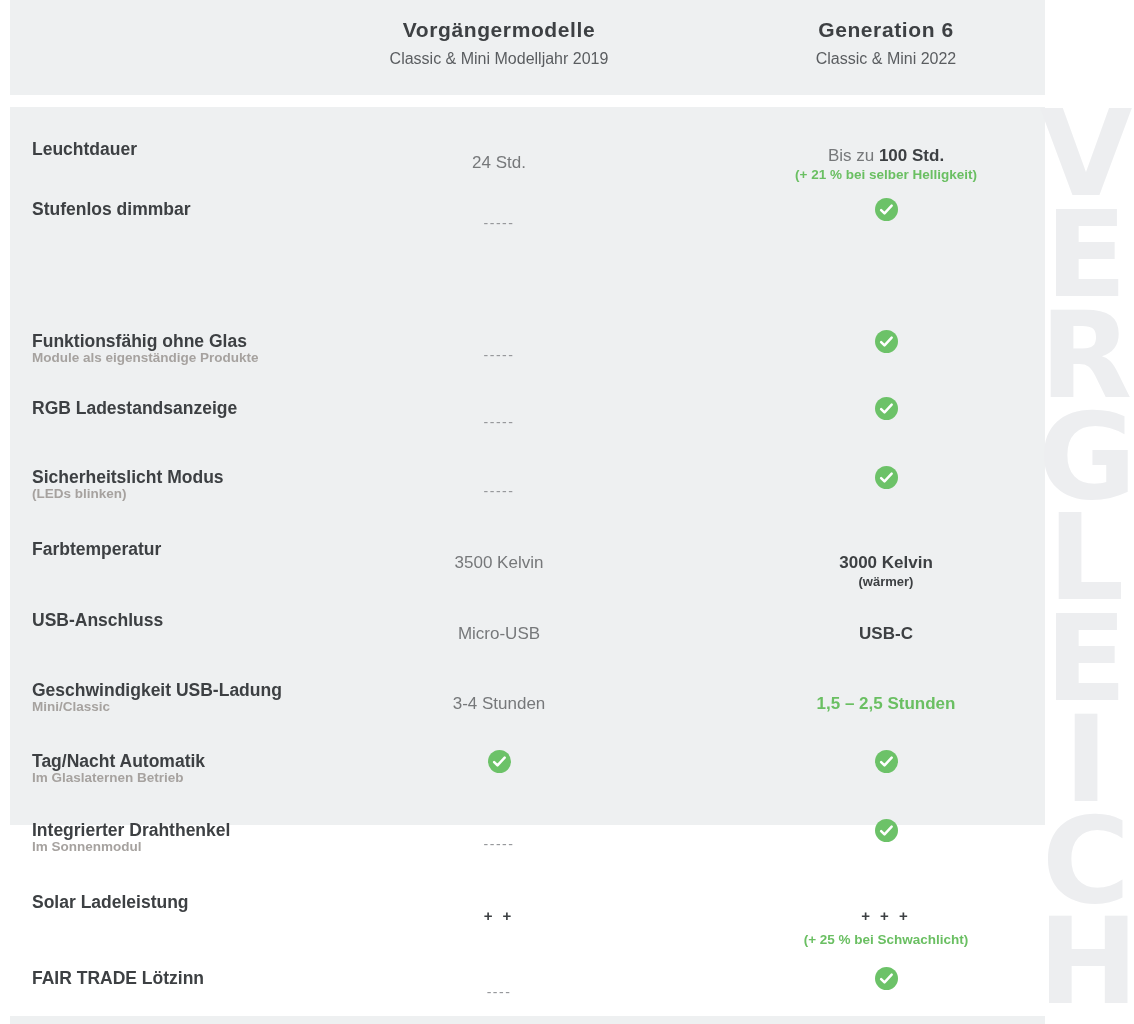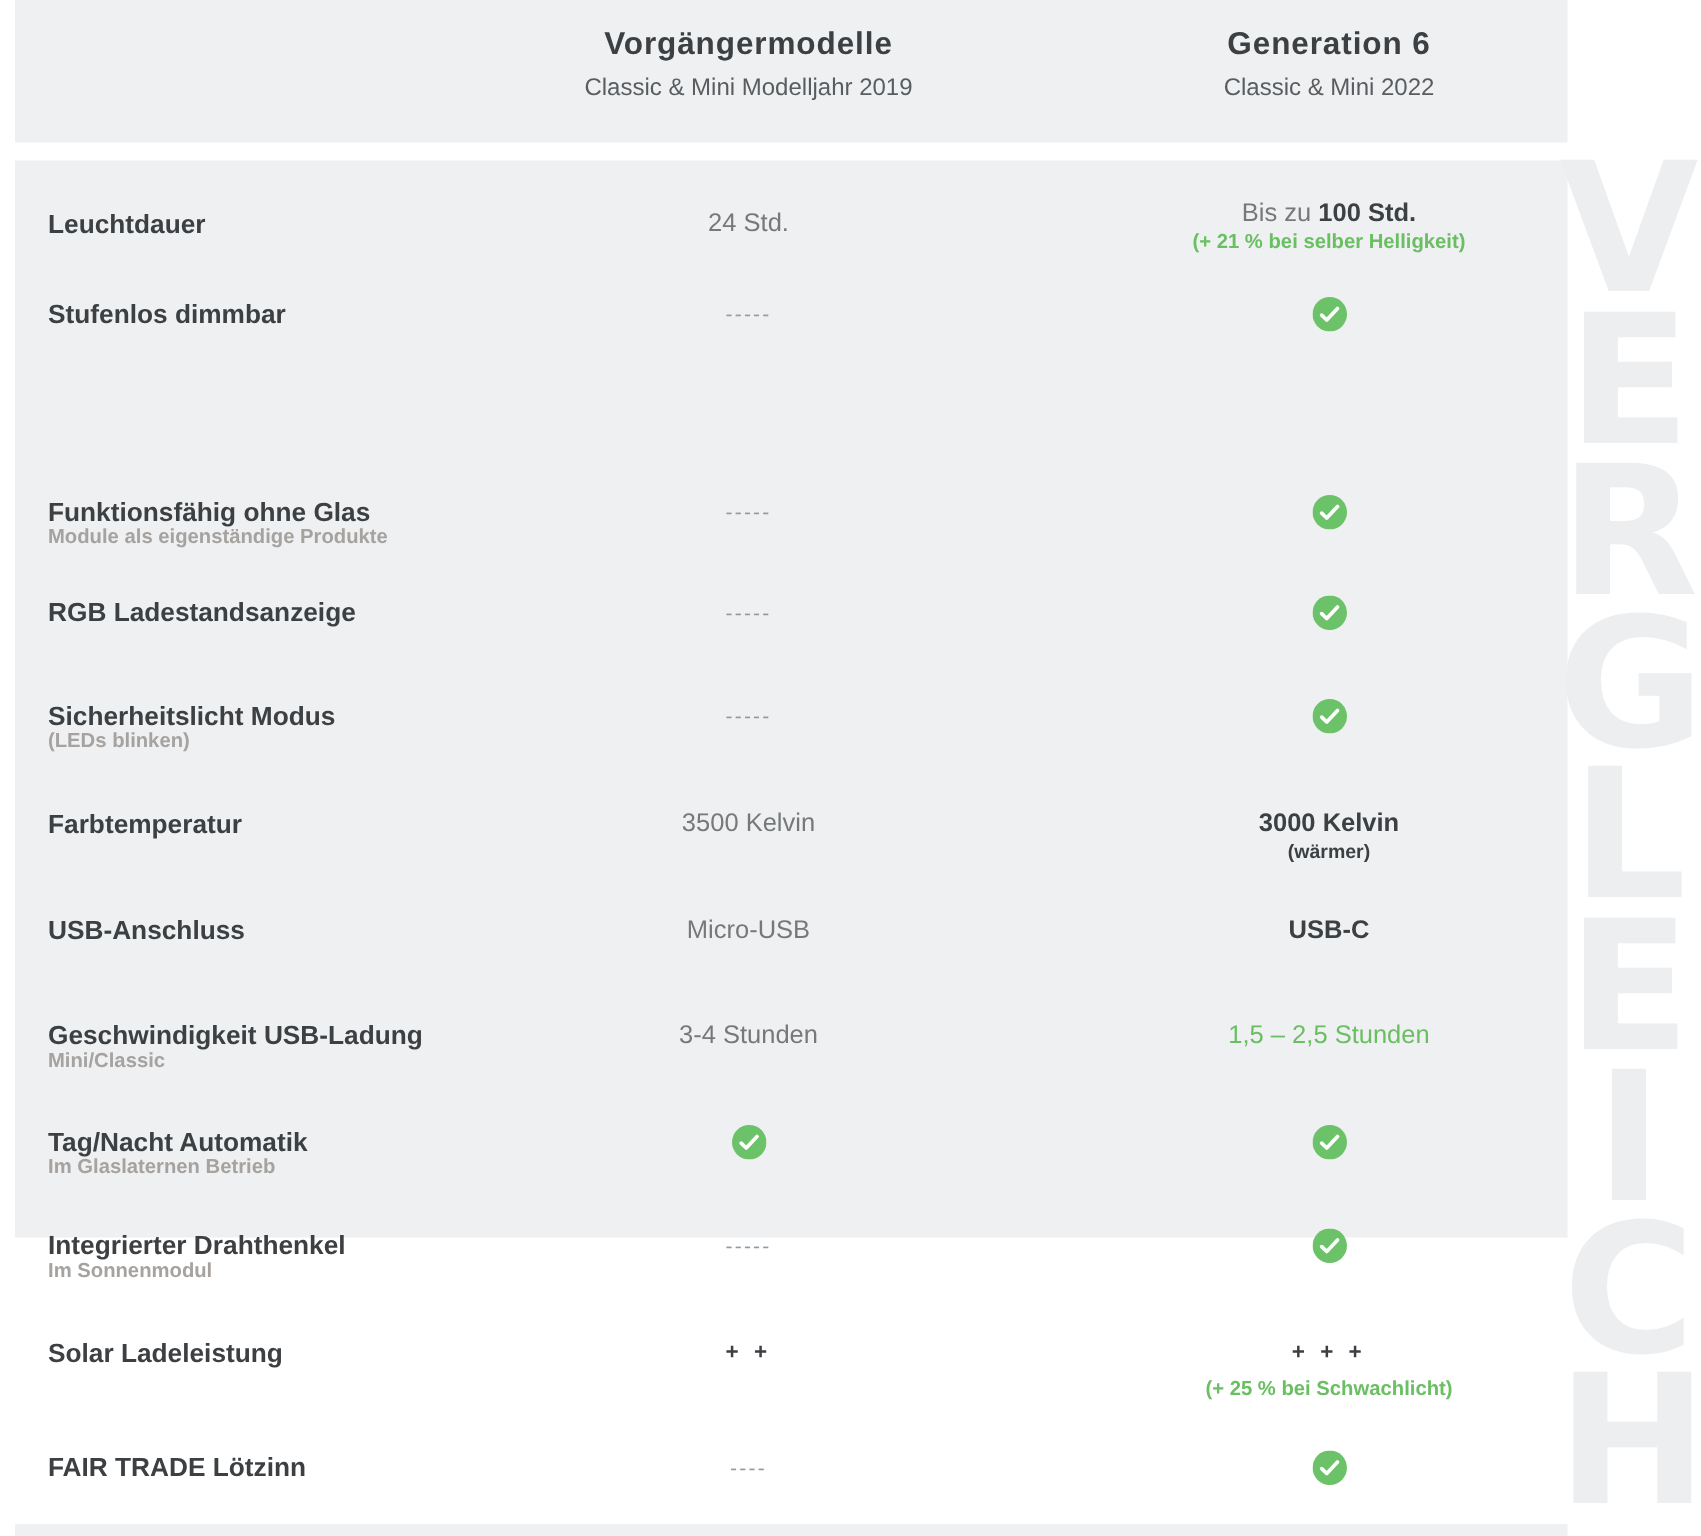--- a/index.html
+++ b/index.html
@@ -34,24 +34,24 @@
   .hcol.new{left:876px;}
   .hcol .title{margin-top:18px;font-size:21px;font-weight:bold;letter-spacing:.6px;color:var(--text-dark);line-height:24px;}
   .hcol .subtitle{margin-top:7px;font-size:16px;color:var(--subtitle-gray);line-height:19px;}
   .row{position:absolute;left:0;width:100%;height:44px;z-index:2;}
   .label{position:absolute;left:22px;top:0;font-size:17.5px;font-weight:bold;color:var(--text-dark);line-height:20px;white-space:nowrap;}
   .sublabel{position:absolute;left:22px;top:19px;font-size:13.5px;font-weight:bold;color:var(--text-subtle);line-height:16px;white-space:nowrap;}
   .cell{position:absolute;top:0;width:320px;text-align:center;}
   .cell.old{left:329px;}
   .cell.new{left:716px;}
   .cell.lift{margin-top:-7px;}
-  .val{font-size:17px;line-height:20px;color:var(--text-gray);white-space:nowrap;}
+  .val{font-size:17px;line-height:20px;color:var(--text-gray);white-space:nowrap;margin-top:14px;}
   .val .gray{color:var(--text-gray);font-weight:normal;}
   .val .bold, .val.bold{font-weight:bold;color:var(--text-dark);text-align:center;}
-  .val.green-bold{font-weight:normal;color:var(--green);}
+  .val.green-bold{font-weight:bold;color:var(--green);}
   .val.dashes{font-size:14px;letter-spacing:1.5px;color:var(--dash-gray);}
   .val.plus{font-weight:bold;color:var(--text-dark);font-size:15px;letter-spacing:3px;}
   .note{font-size:13.5px;font-weight:bold;line-height:16px;margin-top:1px;white-space:nowrap;}
   .note.green{color:var(--green);}
   .note.dark{color:var(--text-dark);font-size:13px;}
   .note.gap{margin-top:6px;}
   .check{display:inline-block;width:23px;height:23px;margin-top:-1px;vertical-align:top;}
 </style>
 </head>
 <body>

